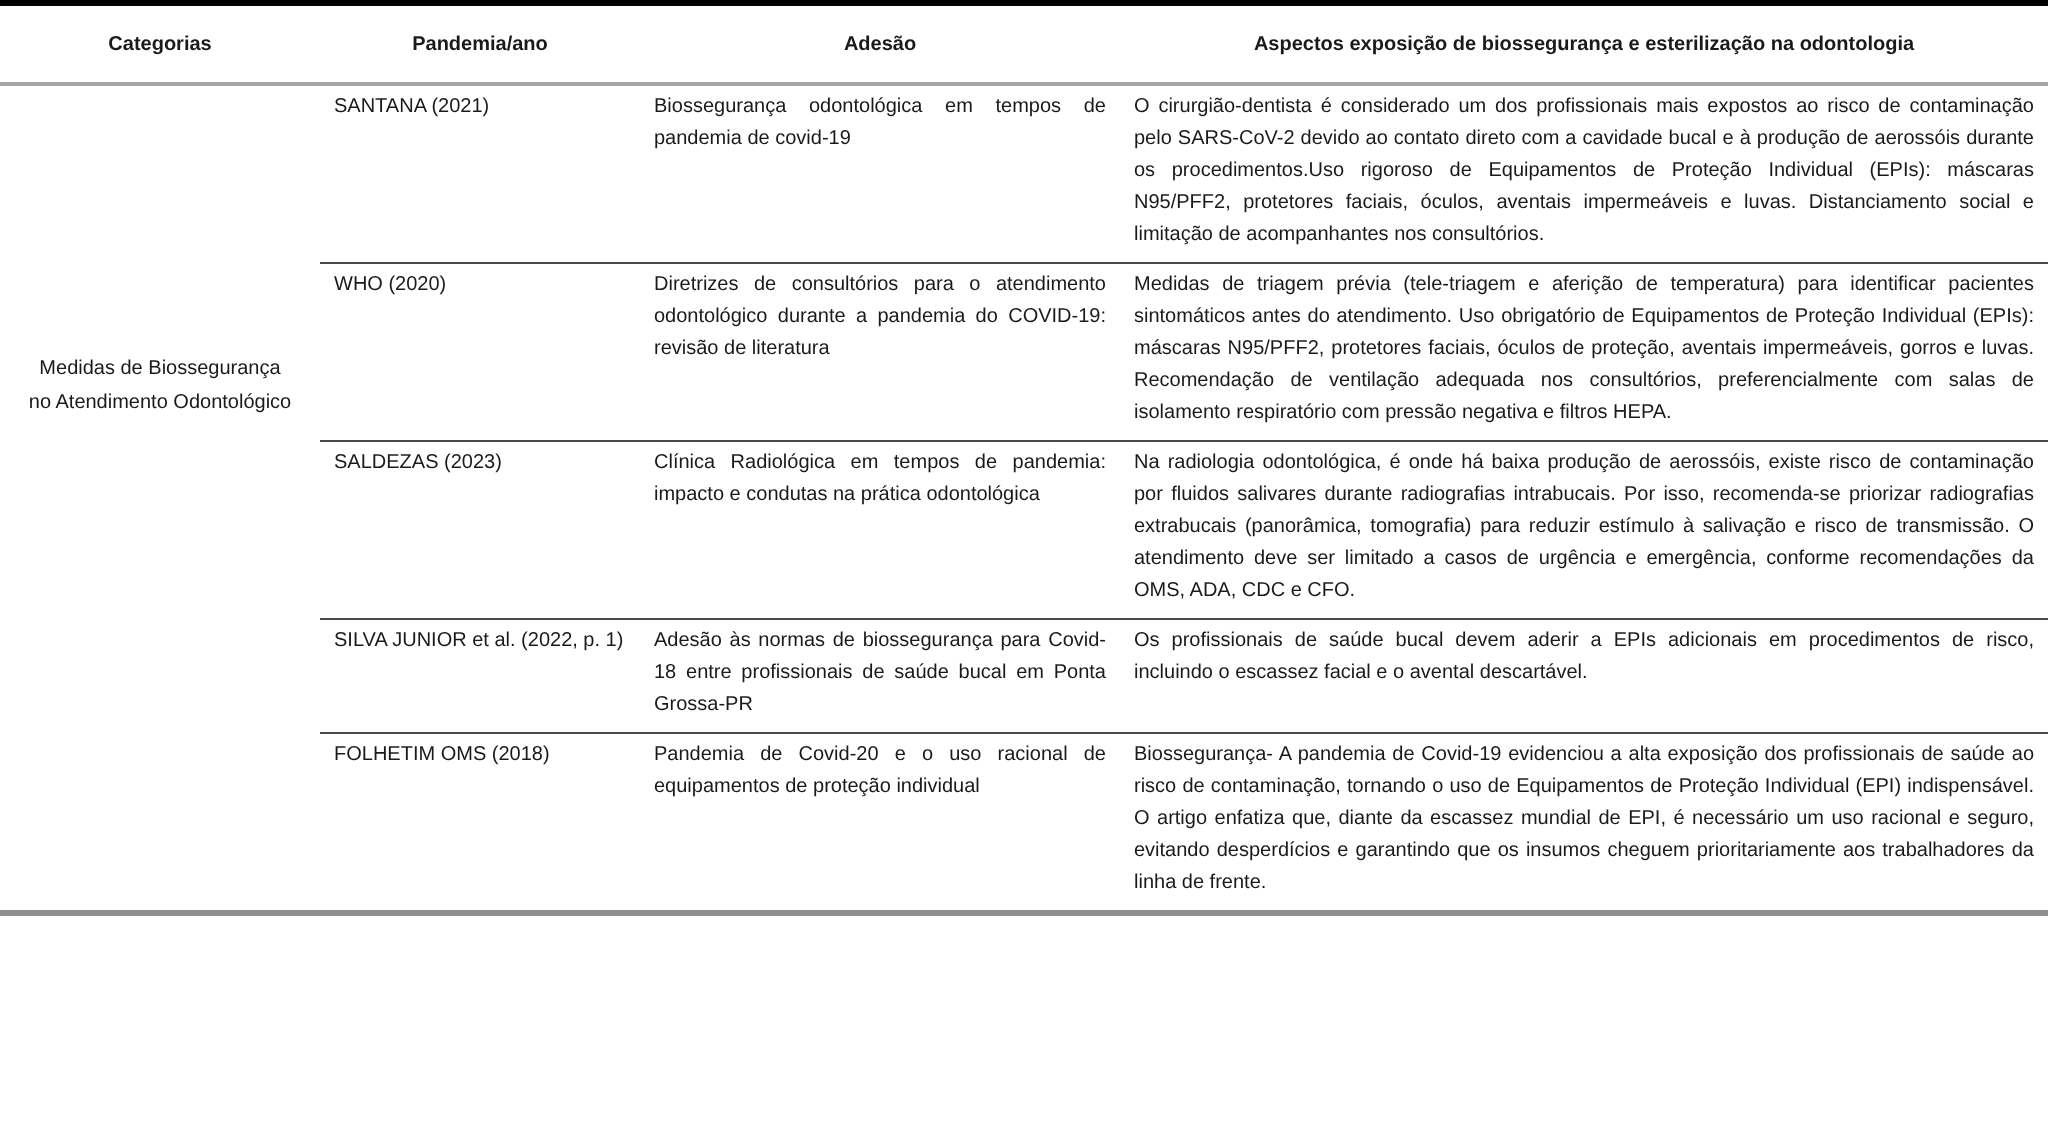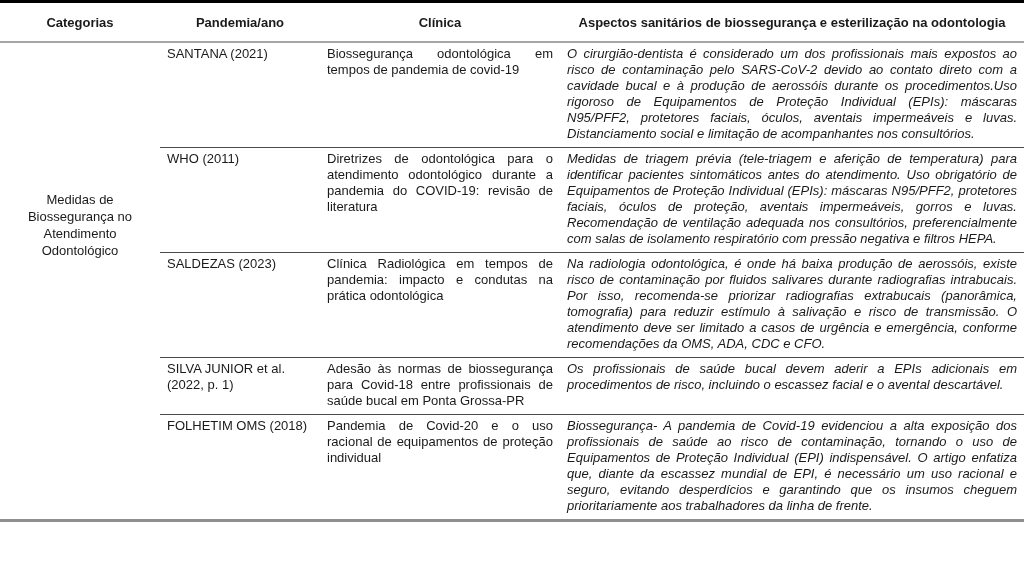--- a/index.html
+++ b/index.html
@@ -13,21 +13,21 @@
     font-family: "Liberation Sans", sans-serif;
     color: #1a1a1a;
     overflow: hidden;
   }
   table.review-table {
     width: 1024px;
     border-collapse: collapse;
     table-layout: fixed;
     border-top: 3px solid #000000;
     border-bottom: 3px solid #8f8f8f;
-    font-size: 13px;
+    font-size: 10px;
     line-height: 16px;
   }
   col.c-cat  { width: 160px; }
   col.c-aut  { width: 160px; }
   col.c-tit  { width: 240px; }
   col.c-asp  { width: 464px; }
 
   thead th {
     font-weight: bold;
     text-align: center;
@@ -40,21 +40,21 @@
 
   tbody td {
     vertical-align: top;
     padding: 3px 7px 5px 7px;
   }
   tbody tr:not(:last-child) td.rowline {
     border-bottom: 1px solid #4a4a4a;
   }
   td.autores { text-align: left; margin-left: 37px; }
   td.titulo  { text-align: justify; }
-  td.aspectos{ text-align: justify; font-style: italic; }
+  td.aspectos{ text-align: justify; }
 
   td.category-cell {
     text-align: center;
     vertical-align: middle;
   }
   .category-inner {
     line-height: 17px;
     margin-bottom: 110px; 
     padding: 0 6px;
     text-align: center;
@@ -67,36 +67,36 @@
   <colgroup>
     <col class="c-cat">
     <col class="c-aut">
     <col class="c-tit">
     <col class="c-asp">
   </colgroup>
   <thead>
     <tr>
       <th>Categorias</th>
       <th>Pandemia/ano</th>
-      <th>Clínica</th>
-      <th>Aspectos sanitários de biossegurança e esterilização na odontologia</th>
+      <th>Adesão</th>
+      <th>Aspectos exposição de biossegurança e esterilização na odontologia</th>
     </tr>
   </thead>
   <tbody>
     <tr>
       <td rowspan="5" class="category-cell">
         <div class="category-inner">Medidas de Biossegurança no Atendimento Odontológico</div>
       </td>
       <td class="autores rowline">SANTANA (2021)</td>
       <td class="titulo rowline">Biossegurança odontológica em tempos de pandemia de covid-19</td>
       <td class="aspectos rowline">O cirurgião-dentista é considerado um dos profissionais mais expostos ao risco de contaminação pelo SARS-CoV-2 devido ao contato direto com a cavidade bucal e à produção de aerossóis durante os procedimentos.Uso rigoroso de Equipamentos de Proteção Individual (EPIs): máscaras N95/PFF2, protetores faciais, óculos, aventais impermeáveis e luvas. Distanciamento social e limitação de acompanhantes nos consultórios.</td>
     </tr>
     <tr>
-      <td class="autores rowline">WHO (2011)</td>
-      <td class="titulo rowline">Diretrizes de odontológica para o atendimento odontológico durante a pandemia do COVID-19: revisão de literatura</td>
+      <td class="autores rowline">WHO (2020)</td>
+      <td class="titulo rowline">Diretrizes de consultórios para o atendimento odontológico durante a pandemia do COVID-19: revisão de literatura</td>
       <td class="aspectos rowline">Medidas de triagem prévia (tele-triagem e aferição de temperatura) para identificar pacientes sintomáticos antes do atendimento. Uso obrigatório de Equipamentos de Proteção Individual (EPIs): máscaras N95/PFF2, protetores faciais, óculos de proteção, aventais impermeáveis, gorros e luvas. Recomendação de ventilação adequada nos consultórios, preferencialmente com salas de isolamento respiratório com pressão negativa e filtros HEPA.</td>
     </tr>
     <tr>
       <td class="autores rowline">SALDEZAS (2023)</td>
       <td class="titulo rowline">Clínica Radiológica em tempos de pandemia: impacto e condutas na prática odontológica</td>
       <td class="aspectos rowline">Na radiologia odontológica, é onde há baixa produção de aerossóis, existe risco de contaminação por fluidos salivares durante radiografias intrabucais. Por isso, recomenda-se priorizar radiografias extrabucais (panorâmica, tomografia) para reduzir estímulo à salivação e risco de transmissão. O atendimento deve ser limitado a casos de urgência e emergência, conforme recomendações da OMS, ADA, CDC e CFO.</td>
     </tr>
     <tr>
       <td class="autores rowline">SILVA JUNIOR et al. (2022, p. 1)</td>
       <td class="titulo rowline">Adesão às normas de biossegurança para Covid-18 entre profissionais de saúde bucal em Ponta Grossa-PR</td>

